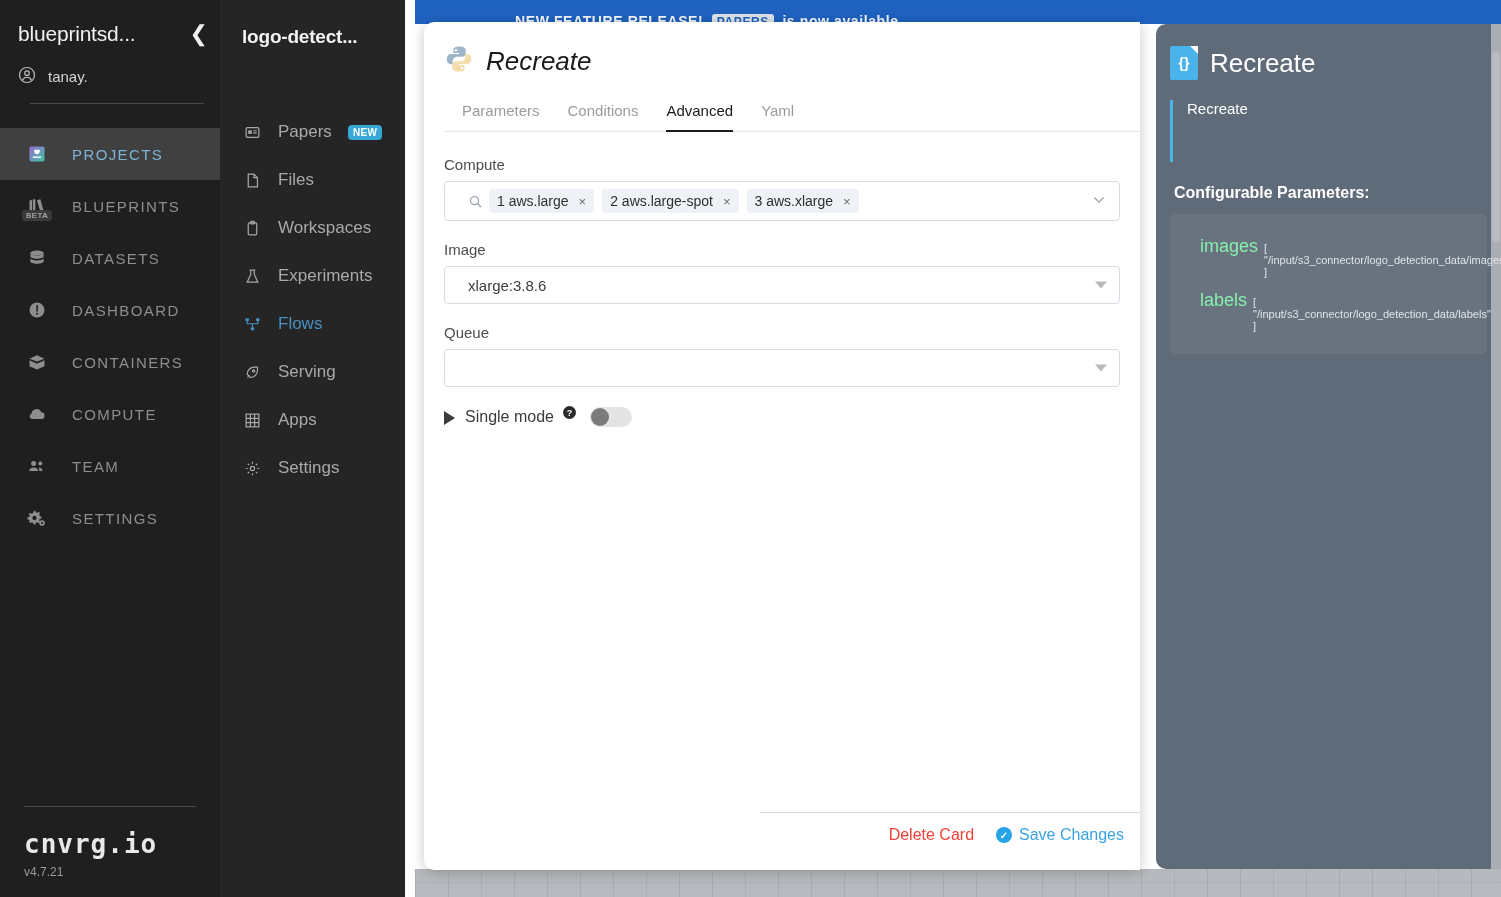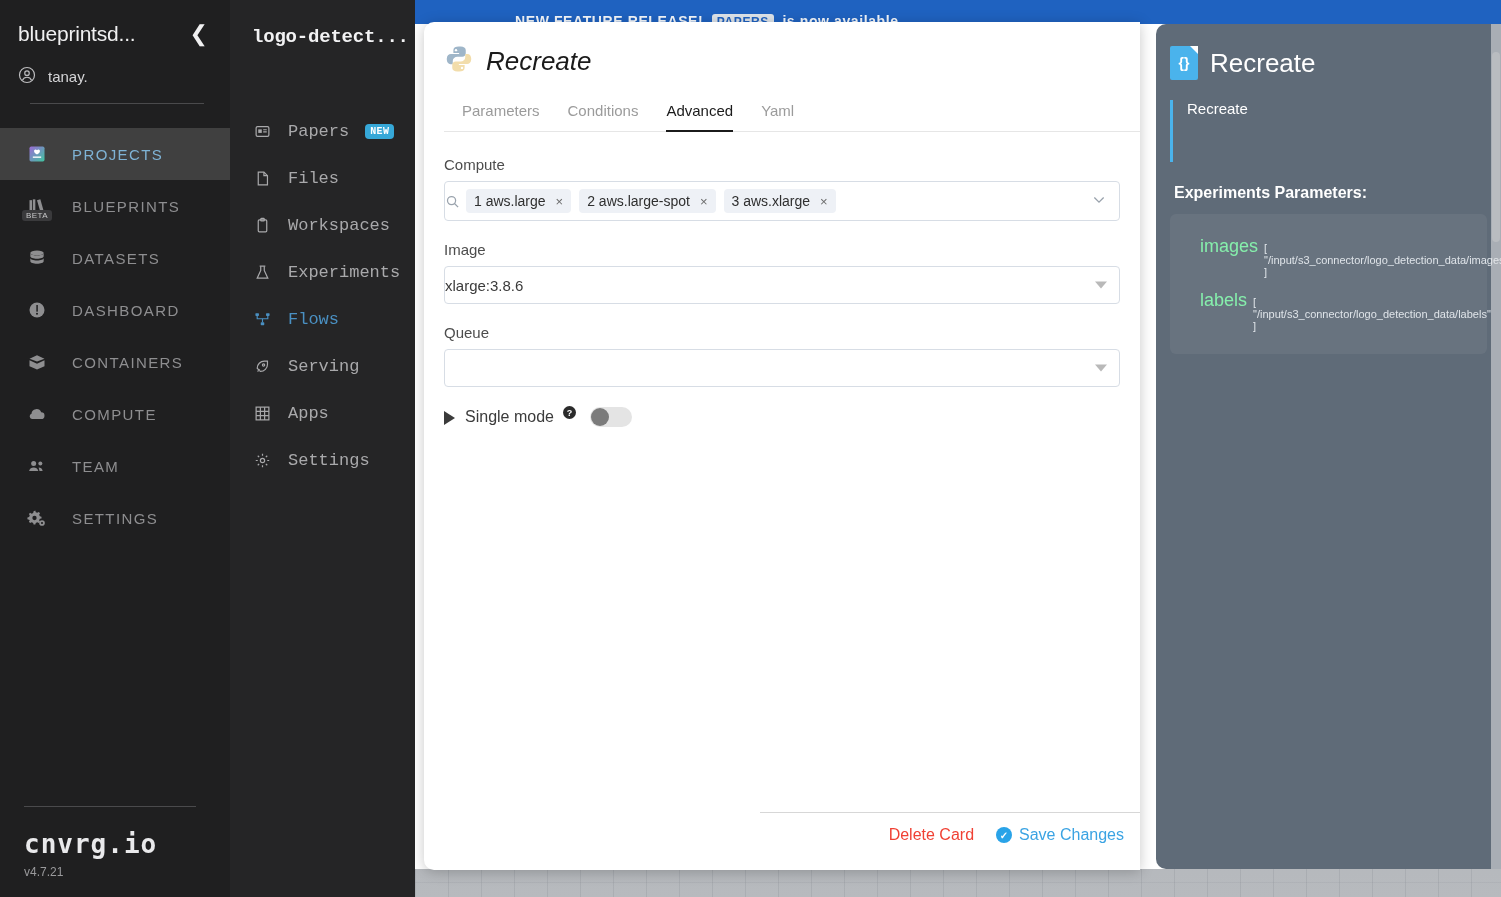--- a/index.html
+++ b/index.html
@@ -76,22 +76,22 @@
   .sb-foot { position: absolute; left: 24px; bottom: 18px; width: 182px; }
   .sb-foot-rule { width: 172px; height: 1px; background: #4a4a4c; margin-bottom: 22px; }
   .brand {
     color: #e9e9eb; font-size: 26px; font-weight: bold;
     font-family: "DejaVu Sans Mono", monospace; letter-spacing: 1px;
   }
   .brand-ver { color: #9a9a9c; font-size: 12px; margin-top: 6px; }
 
   
   .subnav {
-    position: absolute; left: 230px; top: 0; width: 185px; height: 897px;
-    background: #252526; color: #a9a9ab; font-family: Liberation Mono, monospace;
+    position: absolute; left: 220px; top: 0; width: 185px; height: 897px;
+    background: #252526; color: #a9a9ab;
   }
   .subnav-title {
     padding: 26px 0 0 22px; color: #f2f2f3; font-size: 19px; font-weight: bold;
     letter-spacing: -.2px;
   }
   .subnav-list { margin-top: 60px; }
   .subnav-item {
     display: flex; align-items: center; gap: 16px;
     padding: 14px 0 14px 22px; font-size: 17px; color: #a9a9ab; cursor: pointer;
   }
@@ -123,21 +123,21 @@
   .tab.active { color: #1b1b1b; }
   .tab.active::after {
     content: ""; position: absolute; left: 14px; right: 14px; bottom: -1px;
     height: 2px; background: #1b1b1b;
   }
   .modal-body { padding: 24px 20px 0 20px; }
   .field { margin-bottom: 20px; }
   .field-label { font-size: 15px; color: #4d4d4d; margin-bottom: 8px; }
   .select-box {
     height: 38px; border: 1px solid #d7dde5; border-radius: 4px; background: #fff;
-    display: flex; align-items: center; padding: 0 0; position: relative;
+    display: flex; align-items: center; padding: 0 23px; position: relative;
   }
   .select-box.tall { height: 40px; }
   .select-value { font-size: 15px; color: #3b3b3b; }
   .caret-down {
     position: absolute; right: 12px; top: 50%; transform: translateY(-50%);
     width: 0; height: 0; border-left: 6px solid transparent;
     border-right: 6px solid transparent; border-top: 7px solid #b9b9b9;
   }
   .chev {
     position: absolute; right: 12px; top: 50%; transform: translateY(-50%);
@@ -560,21 +560,21 @@
   <div class="right-panel">
     <div class="rp-title-row">
       <span class="json-ic">
         <span>{}</span>
       </span>
       <span class="rp-title">Recreate</span>
     </div>
 
     <div class="rp-sub">Recreate</div>
 
-    <div class="rp-params-title">Experiments Parameters:</div>
+    <div class="rp-params-title">Configurable Parameters:</div>
 
     <div class="rp-params-box">
       <div class="rp-param">
         <span class="rp-param-name">images</span>
         <span class="rp-param-val">[ "/input/s3_connector/logo_detection_data/images" ]</span>
       </div>
       <div class="rp-param">
         <span class="rp-param-name">labels</span>
         <span class="rp-param-val">[ "/input/s3_connector/logo_detection_data/labels" ]</span>
       </div>

